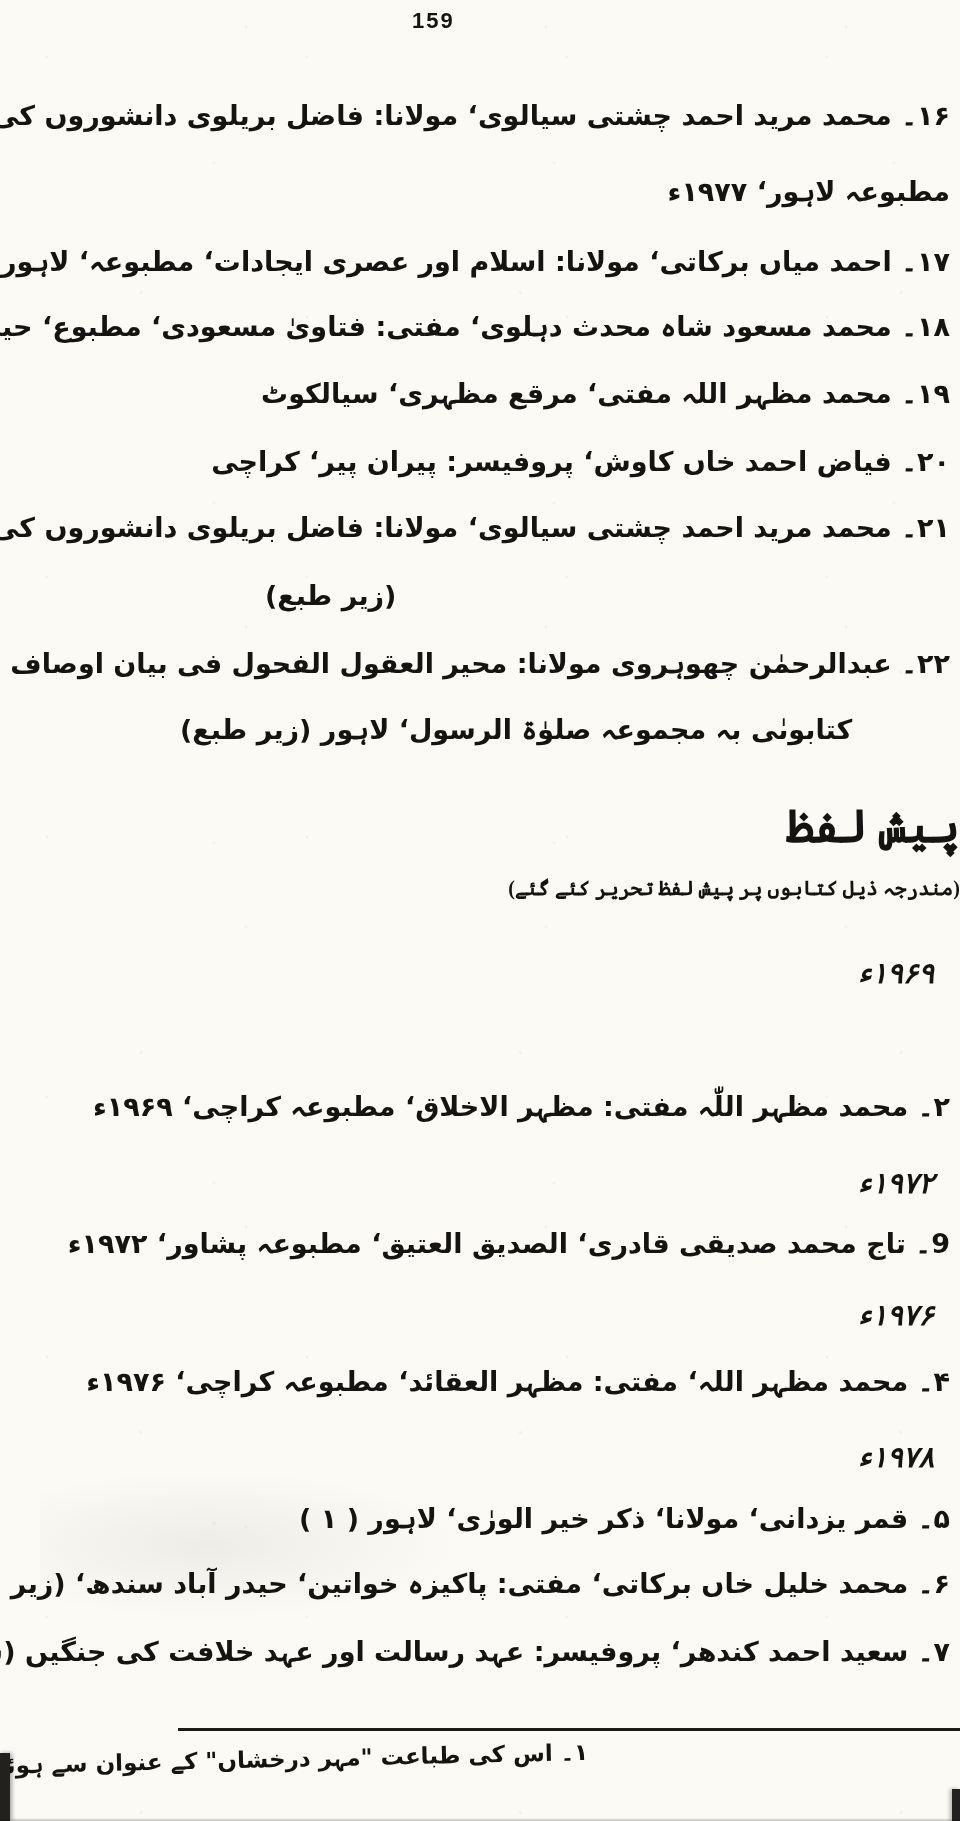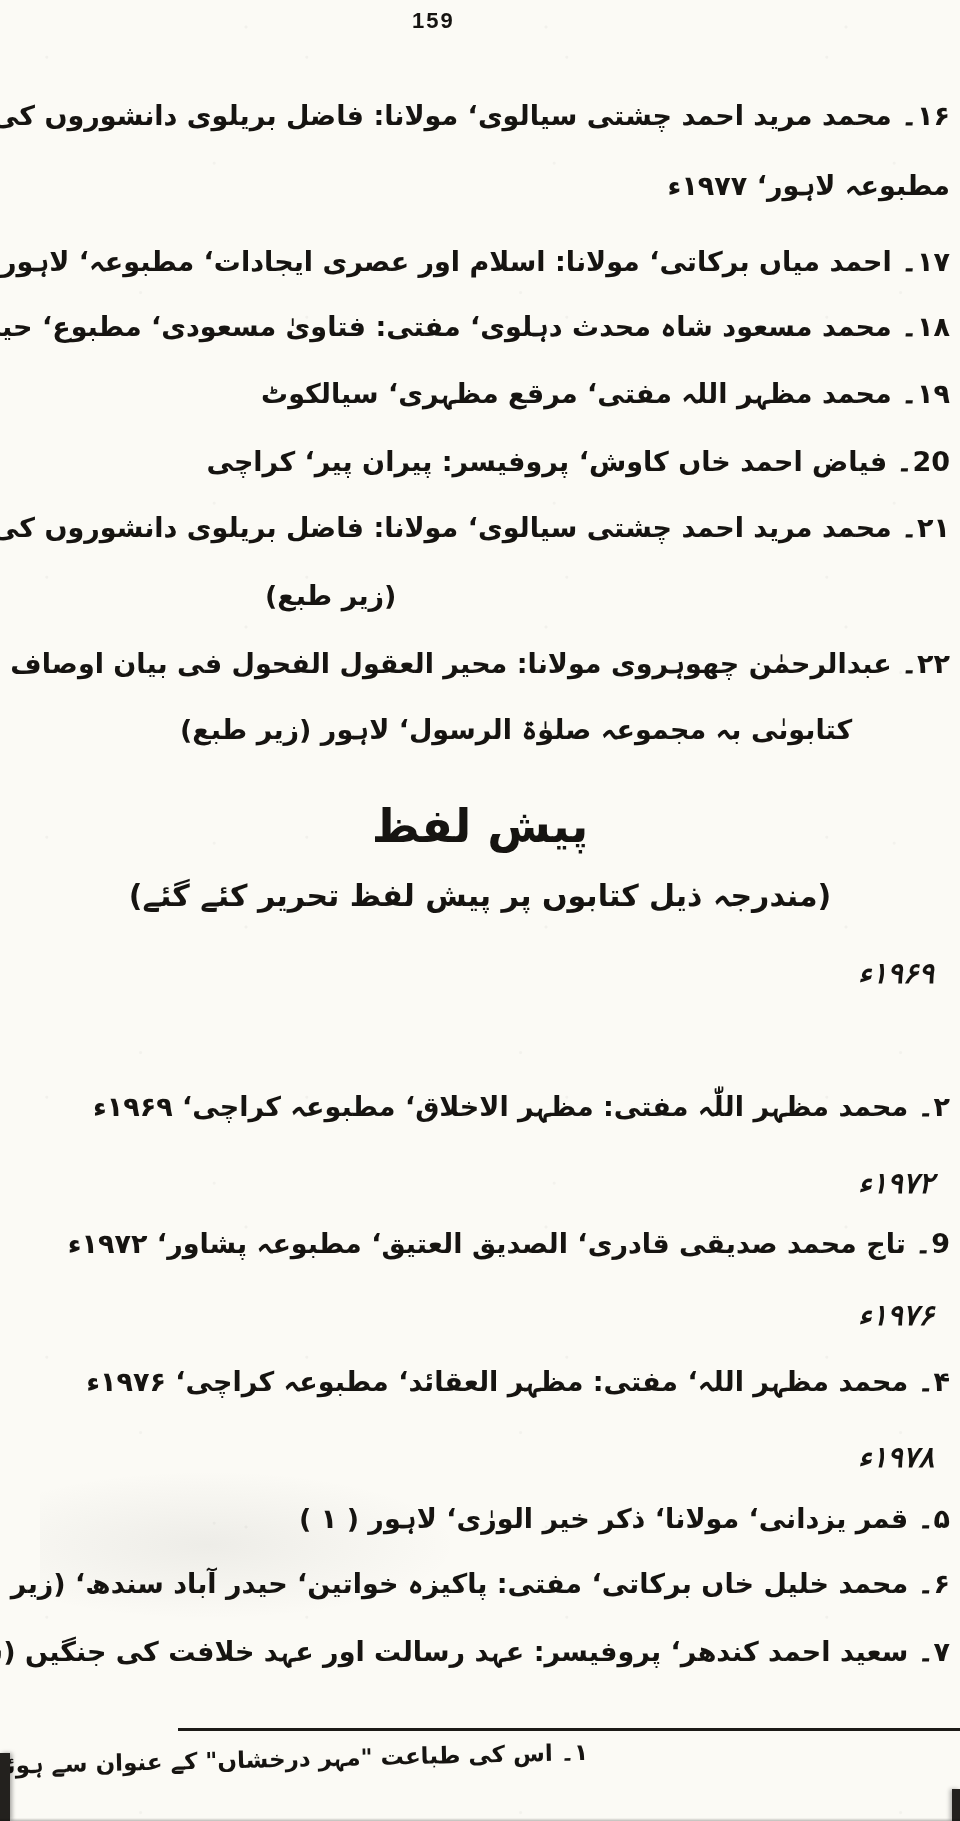--- a/index.html
+++ b/index.html
@@ -29,23 +29,23 @@
     font-family:"Liberation Sans","DejaVu Sans",sans-serif;
     font-size:22px;font-weight:700;letter-spacing:2px;color:var(--ink,#161411);
   }
   .ln{
     position:absolute;right:10px;direction:rtl;unicode-bidi:embed;
     white-space:nowrap;font-weight:700;font-size:27px;line-height:1.6;
     color:var(--ink,#161411);
   }
   .yr{font-size:29px;right:26px;letter-spacing:1px;font-style:italic;}
   .pos{right:auto;} 
-  .ctr{right:0;left:0;text-align:center;}
+  .ctr{right:0;left:0;font-family:Liberation Serif, serif;}
   .heading{font-size:46px;}
-  .subtitle{font-size:30px;}
+  .subtitle{font-size:20px;}
   .footnote{
     font-size:23px;font-weight:600;transform:rotate(-1.3deg);transform-origin:right center;
   }
   .rule{
     position:absolute;top:1720px;left:178px;width:782px;height:3px;
     background:#1c1a17;border:0;
   }
   .edge{position:absolute;background:#23211e;pointer-events:none;}
   .edge-left-bottom{left:0;top:1753px;width:10px;height:68px;box-shadow:2px 0 4px rgba(0,0,0,.35);}
   .edge-right-bottom{right:0;top:1789px;width:8px;height:32px;box-shadow:-2px 0 4px rgba(0,0,0,.3);}
@@ -54,25 +54,25 @@
 </head>
 <body style="--paper: #fbfaf5; --ink: #161411;">
 
 <div class="page">
   <div class="speckle"></div>
   <div class="smudge"></div>
 
   <div class="pageno">159</div>
 
   <div class="ln" style="top:94px">۱۶۔ محمد مرید احمد چشتی سیالوی‘ مولانا: فاضل بریلوی دانشوروں کی نظر میں‘ جلد اول</div>
-  <div class="ln" style="top:164px">مطبوعہ لاہور‘ ۱۹۷۷ء</div>
+  <div class="ln" style="top:170px">مطبوعہ لاہور‘ ۱۹۷۷ء</div>
   <div class="ln" style="top:240px">۱۷۔ احمد میاں برکاتی‘ مولانا: اسلام اور عصری ایجادات‘ مطبوعہ‘ لاہور‘ ۱۹۷۷ء</div>
   <div class="ln" style="top:305px">۱۸۔ محمد مسعود شاہ محدث دہلوی‘ مفتی: فتاویٰ مسعودی‘ مطبوع‘ حیدر آباد‘ سندھ</div>
   <div class="ln" style="top:372px">۱۹۔ محمد مظہر اللہ مفتی‘ مرقع مظہری‘ سیالکوٹ</div>
-  <div class="ln" style="top:440px">20۔ فیاض احمد خاں کاوش‘ پروفیسر: پیران پیر‘ کراچی</div>
+  <div class="ln" style="top:440px">۲۰۔ فیاض احمد خاں کاوش‘ پروفیسر: پیران پیر‘ کراچی</div>
   <div class="ln" style="top:506px">۲۱۔ محمد مرید احمد چشتی سیالوی‘ مولانا: فاضل بریلوی دانشوروں کی نظر میں‘ جلد دوم‘ لاہور‘</div>
   <div class="ln pos" style="top:574px;left:265px">(زیر طبع)</div>
   <div class="ln" style="top:642px">۲۲۔ عبدالرحمٰن چھوہروی مولانا: محیر العقول الفحول فی بیان اوصاف عقل العقول</div>
   <div class="ln pos" style="top:708px;left:180px">کتابوںٰی بہ مجموعہ صلوٰۃ الرسول‘ لاہور (زیر طبع)</div>
 
   <div class="ln ctr heading" style="top:790px">پیش لفظ</div>
   <div class="ln ctr subtitle" style="top:872px">(مندرجہ ذیل کتابوں پر پیش لفظ تحریر کئے گئے)</div>
 
   <div class="ln yr" style="top:950px">۱۹۶۹ء</div>
   <div class="ln" style="top:1085px">۲۔ محمد مظہر اللّٰہ مفتی: مظہر الاخلاق‘ مطبوعہ کراچی‘ ۱۹۶۹ء</div>

